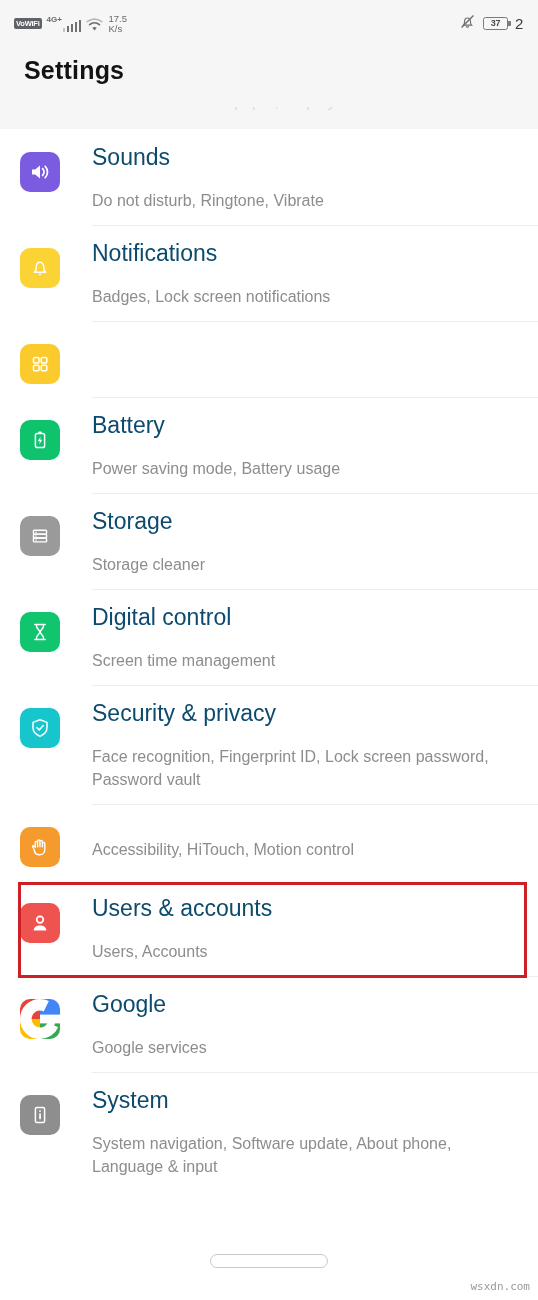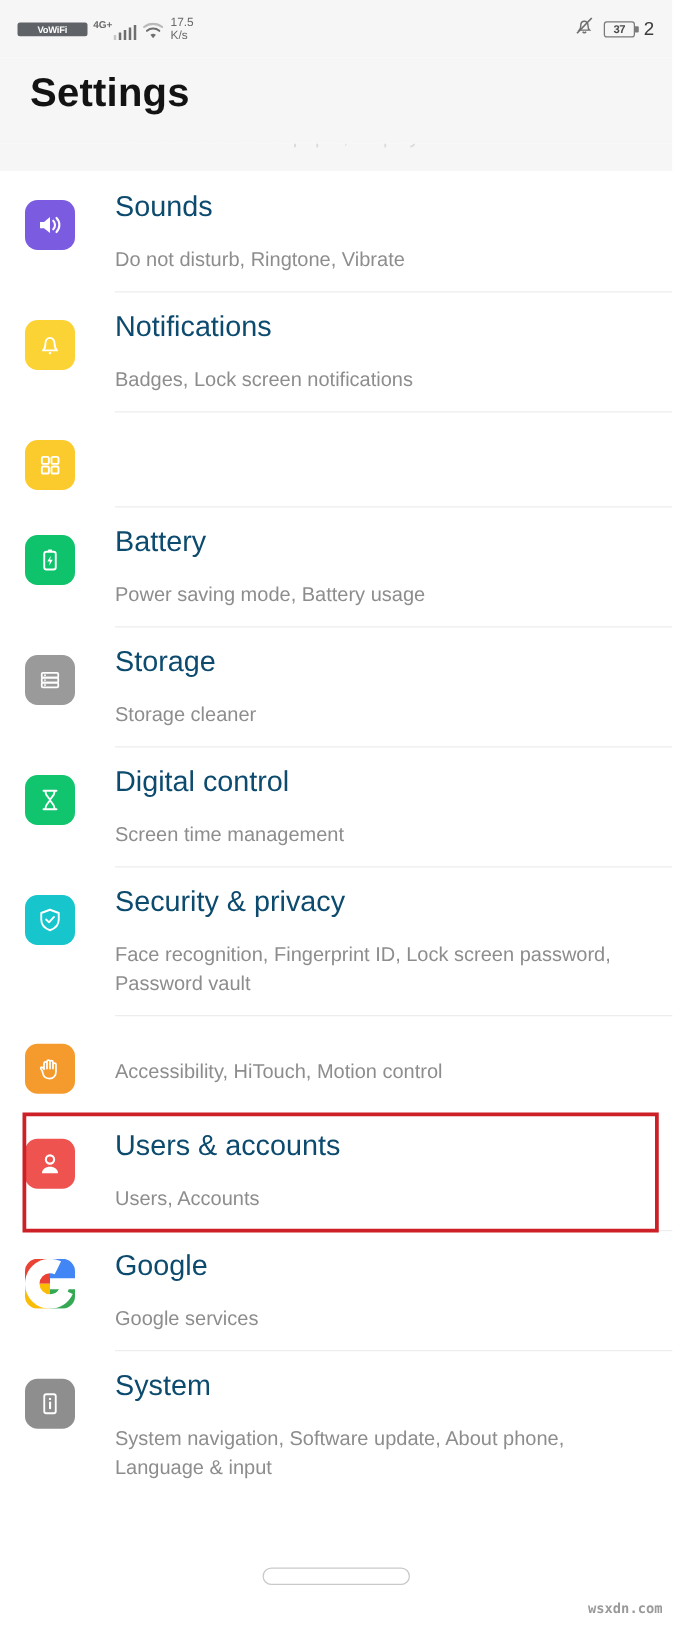--- a/index.html
+++ b/index.html
@@ -12,21 +12,21 @@
   #screen { position:relative; width:538px; height:1300px; background:#ffffff; }
 
   
   .statusbar{
     position:relative; height:46px; background:#f6f6f6;
     display:flex; align-items:center; padding:0 14px;
   }
   .sb-left{ display:flex; align-items:flex-end; gap:5px; }
   .volte{
     background:#5f6368; color:#fff; font-size:7.5px; font-weight:bold;
-    letter-spacing:-0.2px; padding:1px 16px; border-radius:2px; line-height:9px;
+    letter-spacing:-0.2px; padding:1px 2px; border-radius:2px; line-height:9px;
     transform:translateY(-4px);
   }
   .sig-wrap{ display:flex; align-items:flex-end; gap:1px; transform:translateY(-1px);}
   .gtag{ font-size:8px; color:#6a6a6a; font-weight:bold; transform:translateY(-8px); }
   .bars{ display:flex; align-items:flex-end; gap:1.5px; }
   .bars i{ display:block; width:2.5px; background:#6f6f6f; }
   .bars i:nth-child(1){ height:4px; background:#c6c6c6; }
   .bars i:nth-child(2){ height:6px; }
   .bars i:nth-child(3){ height:8px; }
   .bars i:nth-child(4){ height:10px; }
@@ -46,21 +46,21 @@
     background:#7a7a7a; border-radius:0 1px 1px 0;
   }
   .batt span{ font-size:9px; color:#4a4a4a; font-weight:bold; letter-spacing:-0.3px;text-align:center; }
   .clock-clip{ font-size:15px; color:#3c3c3c; width:9px; overflow:hidden; }
 
   
   .titlebar{
     background:#f6f6f6; padding:10px 0 22px 24px;
   }
   .titlebar h1{
-    font-size:32px; font-weight:bold; color:#131313; letter-spacing:0.2px;
+    font-size:25px; font-weight:bold; color:#131313; letter-spacing:0.2px;
   }
 
   
   .clipped-row{
     position:relative; height:22px; overflow:hidden; background:#f6f6f6;
   }
   .clipped-row .inner{
     position:absolute; left:92px; top:-14px;
     font-size:16px; color:#b8b8b8; white-space:nowrap;
     opacity:.45;
@@ -102,21 +102,20 @@
     position:absolute; left:0; right:0; bottom:0; height:78px; background:#fff;
     display:flex; align-items:center; justify-content:center;
   }
   .pill{
     width:118px; height:14px; border:1.6px solid #c9c9c9; border-radius:9px;
     background:#fff;
   }
   .watermark{
     position:absolute; right:8px; bottom:7px; font-size:11px; color:#9a9a9a;
     font-family:"DejaVu Sans Mono", monospace;
-    font-weight:bold;
   }
 </style>
 </head>
 <body>
 
 <div id="screen">
 
   <div class="statusbar">
     <div class="sb-left">
       <span class="volte">VoWiFi</span>

